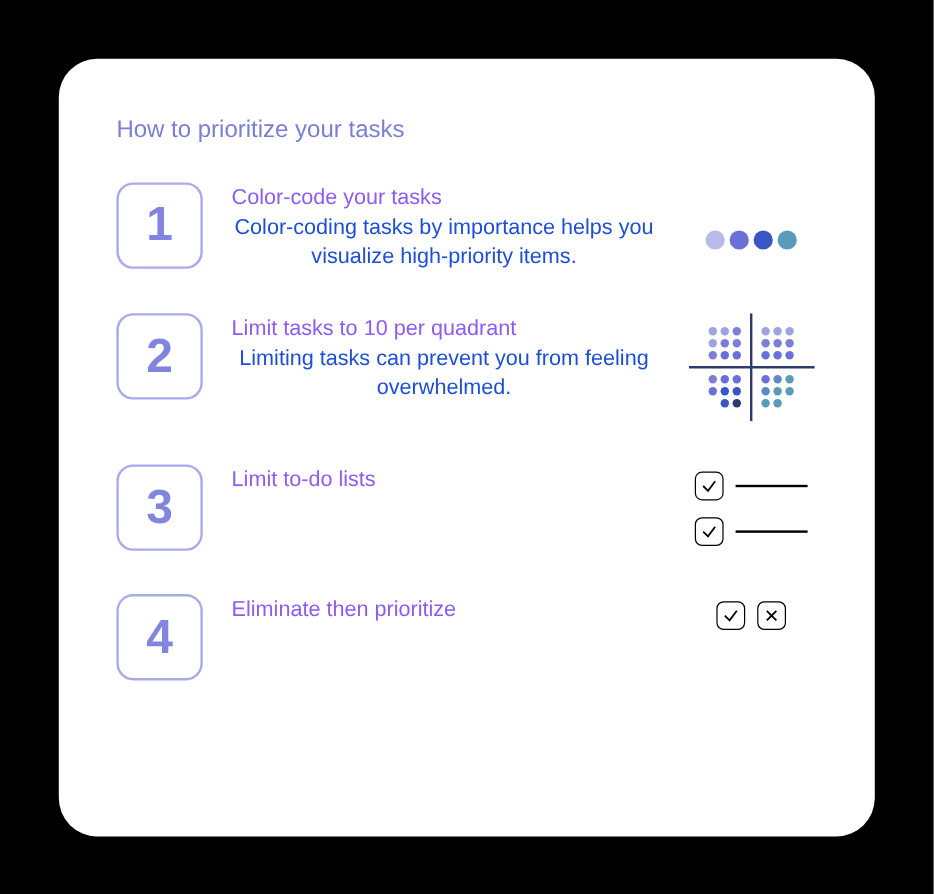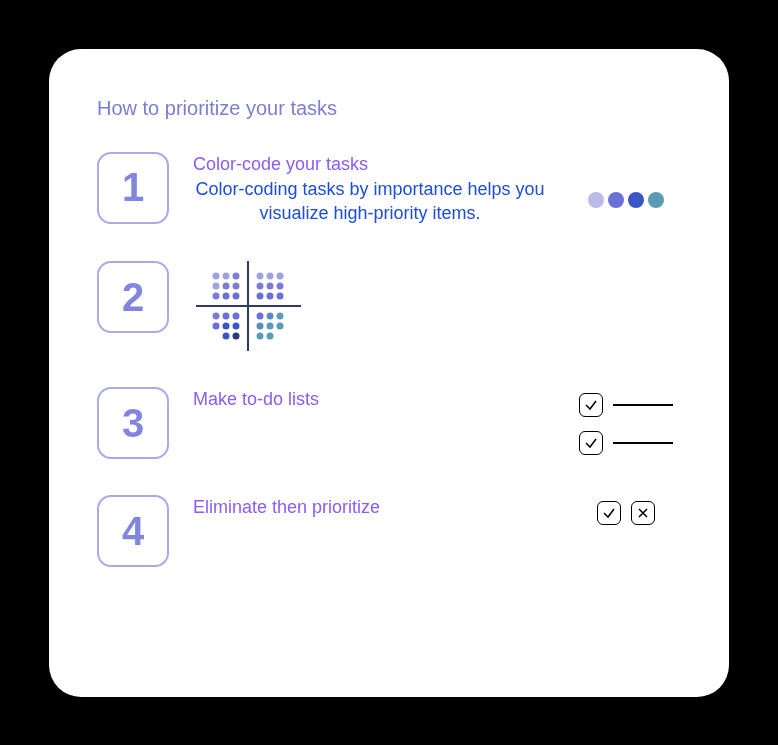--- a/index.html
+++ b/index.html
@@ -134,20 +134,24 @@
         <div class="dot" style="background: rgb(58, 85, 196);"></div>
         <div class="dot" style="background: rgb(90, 155, 184);"></div>
       </div>
     </div>
   </div>
 
   <div class="item">
     <div class="number-box">
       <span class="number">2</span>
     </div>
+    <div class="text-block">
+      <div class="item-title">Limit tasks to 10 per quadrant</div>
+      <div class="item-desc">Limiting tasks can prevent you from feeling overwhelmed.</div>
+    </div>
     <div class="illustration">
       <svg width="105" height="90" viewBox="0 0 105 90">
         <line x1="52" y1="0" x2="52" y2="90" stroke="#2d3a6b" stroke-width="2"></line>
         <line x1="0" y1="45" x2="105" y2="45" stroke="#2d3a6b" stroke-width="2"></line>
 
         <circle cx="20" cy="15" r="3.5" fill="#9fa3e0"></circle>
         <circle cx="30" cy="15" r="3.5" fill="#9fa3e0"></circle>
         <circle cx="40" cy="15" r="3.5" fill="#7b7ed4"></circle>
         <circle cx="20" cy="25" r="3.5" fill="#9fa3e0"></circle>
         <circle cx="30" cy="25" r="3.5" fill="#7b7ed4"></circle>
@@ -185,21 +189,21 @@
         <circle cx="74" cy="75" r="3.5" fill="#5a9bb8"></circle>
       </svg>
     </div>
   </div>
 
   <div class="item">
     <div class="number-box">
       <span class="number">3</span>
     </div>
     <div class="text-block">
-      <div class="item-title">Make to-do lists</div>
+      <div class="item-title">Limit to-do lists</div>
     </div>
     <div class="illustration">
       <div class="checklist">
         <div class="check-row">
           <div class="check-box">
             <svg width="14" height="14" viewBox="0 0 14 14">
                 <path d="M2 7 L6 11 L12 3" stroke="#000" stroke-width="1.5" fill="none"></path>
               </svg>
           </div>
           <div class="check-line"></div>

